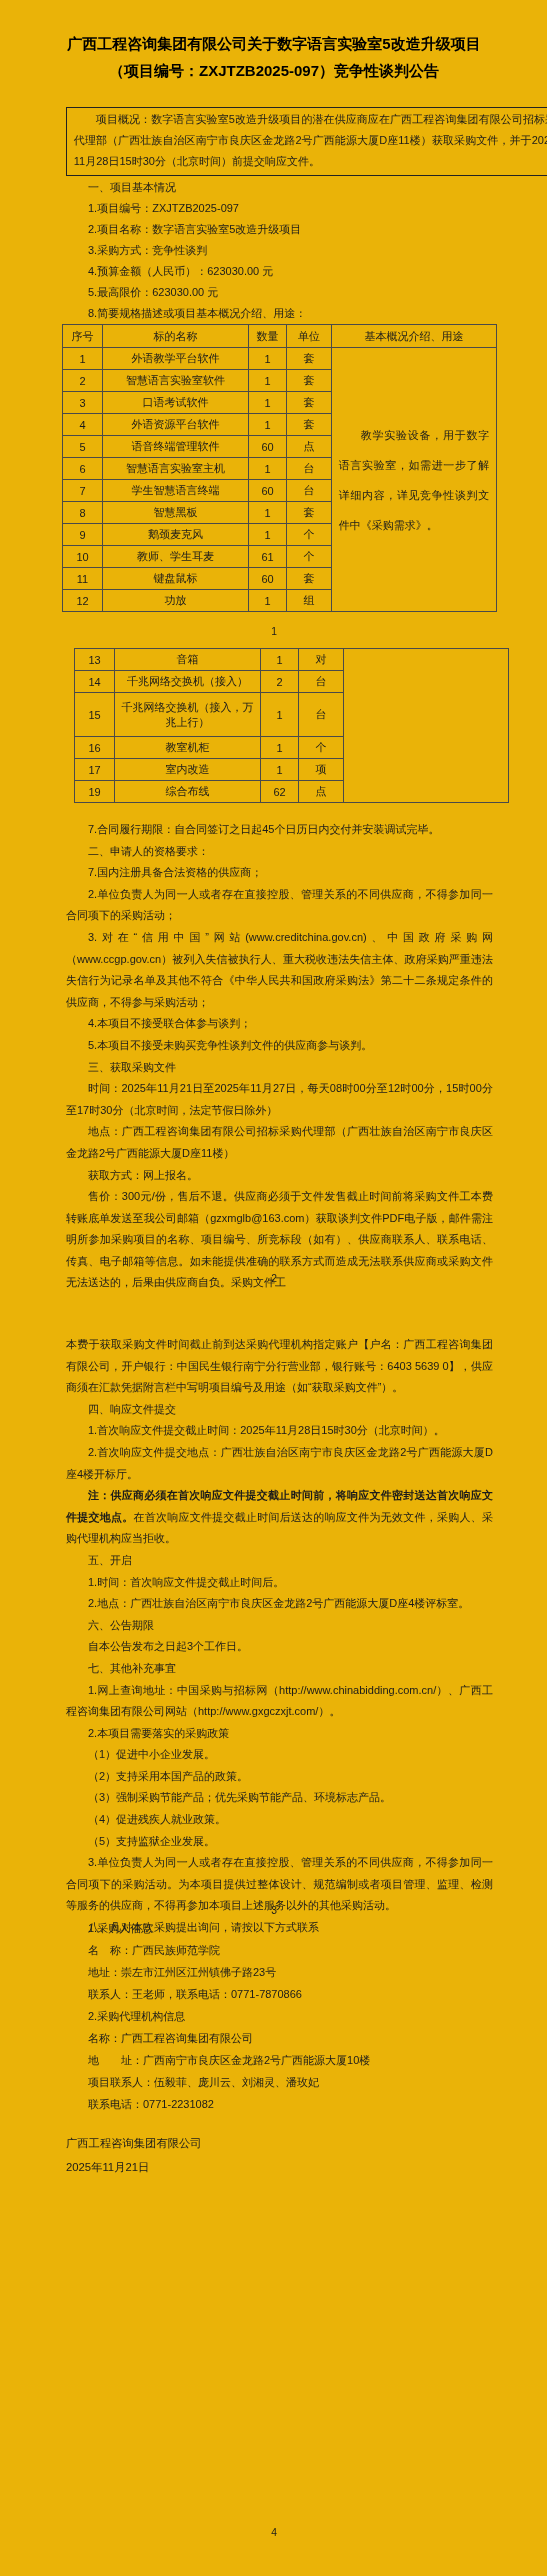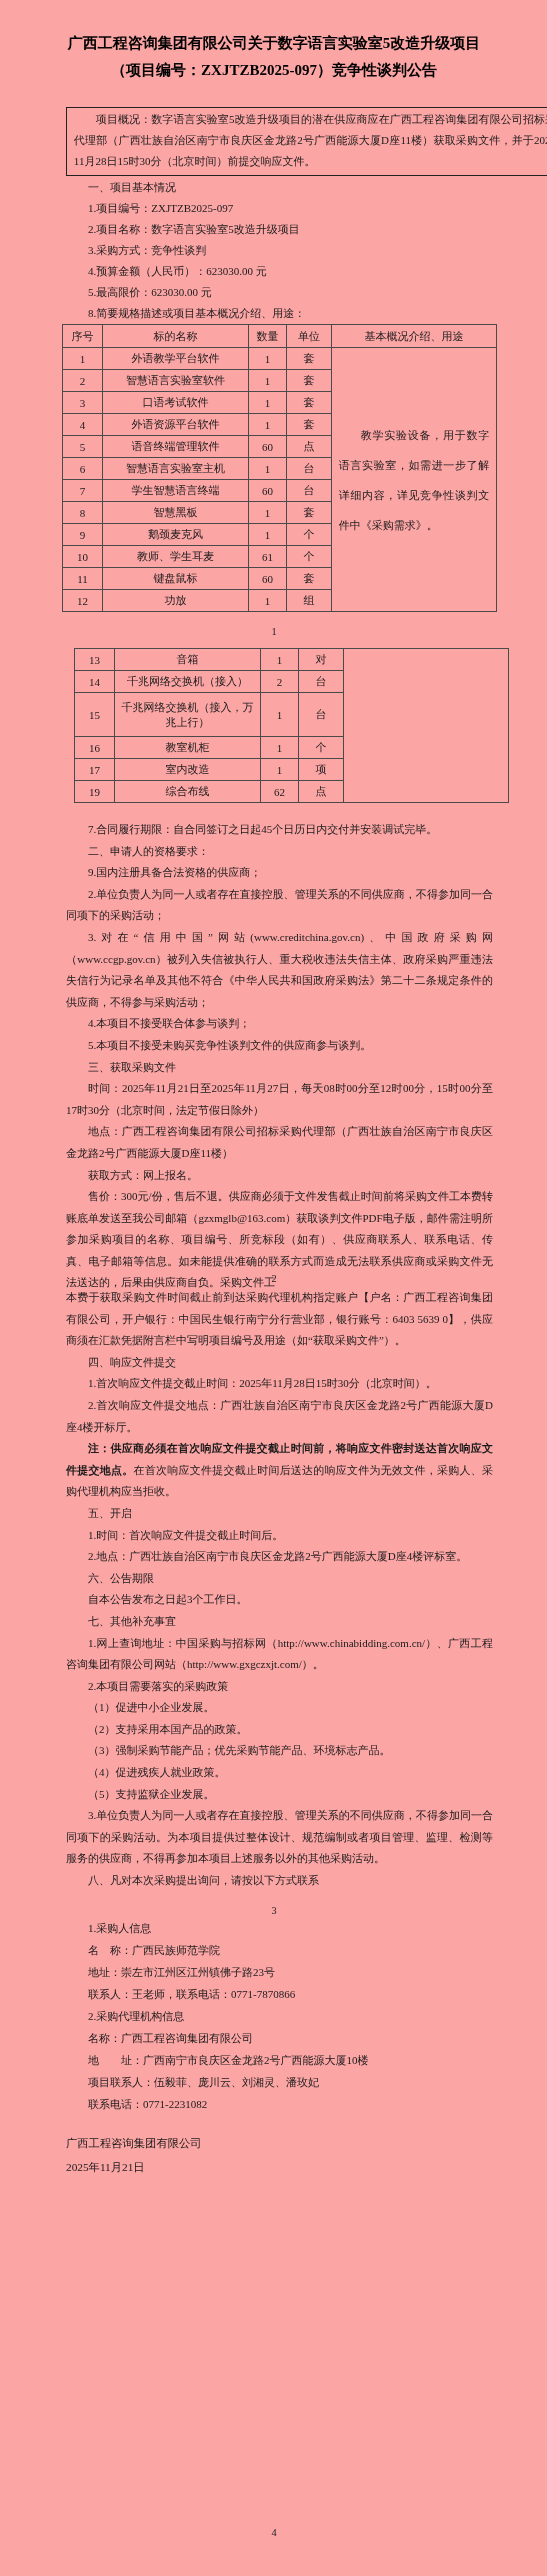--- a/index.html
+++ b/index.html
@@ -1,39 +1,39 @@
 <!DOCTYPE html>
 <html style="font-size:11px"><head>
 <meta charset="utf-8">
 <style>
   html,body{margin:0;padding:0;background:#ffffff;}
   .page{
-    position:relative;width:548px;height:2576px;background:#fca5a5;
-    font-family:Liberation Serif, serif;color:#1b1b1b;
+    position:relative;width:548px;height:2576px;background:#eab308;
+    font-family:Liberation Sans, sans-serif;color:#1b1b1b;
     overflow:hidden;
   }
   .abs{position:absolute;}
   p{margin:0;padding:0;}
   .doc-title{
     left:0;top:30px;width:548px;text-align:center;
     font-size:15px;font-weight:bold;line-height:27px;color:#000;
   }
   .overview-box{
     left:66px;top:107px;width:509px;height:69px;box-sizing:border-box;
     border:1.4px solid #222;padding:1.4px 6.8px;
   }
   .overview-box p{
     font-size:11px;line-height:21px;text-align:justify;text-indent:2em;
   }
   .body-block{
     left:66px;top:0;width:427px;font-size:11px;line-height:21.6px;
     text-align:justify;
   }
   .body-block p{text-indent:2em;}
-  .body-block p.noind{text-indent:0;}
+  .body-block p.noind{text-indent:0;margin-top:47px;}
   .sec1{top:177px;line-height:21px;}
   .blk1{top:819px;}
   .blk2{top:1287px;}
   .blk3{top:1917px;line-height:22px;}
   .doc-table{
     left:62px;width:433px;border-collapse:collapse;table-layout:fixed;
     font-size:11px;color:#1b1b1b;
   }
   .doc-table td,.doc-table th{
     border:0.7px solid #4a4a4a;font-weight:normal;text-align:center;
@@ -220,21 +220,21 @@
       <td>综合布线</td>
       <td>62</td>
       <td>点</td>
     </tr>
   </tbody>
     </table>
 
   <div class="abs body-block blk1">
     <p>7.合同履行期限：自合同签订之日起45个日历日内交付并安装调试完毕。</p>
     <p>二、申请人的资格要求：</p>
-    <p>9.国内注册具备合法资格的供应商；</p>
+    <p>7.国内注册具备合法资格的供应商；</p>
     <p>2.单位负责人为同一人或者存在直接控股、管理关系的不同供应商，不得参加同一合同项下的采购活动；</p>
     <p>3.对在“信用中国”网站(www.creditchina.gov.cn)、中国政府采购网（www.ccgp.gov.cn）被列入失信被执行人、重大税收违法失信主体、政府采购严重违法失信行为记录名单及其他不符合《中华人民共和国政府采购法》第二十二条规定条件的供应商，不得参与采购活动；</p>
     <p>4.本项目不接受联合体参与谈判；</p>
     <p>5.本项目不接受未购买竞争性谈判文件的供应商参与谈判。</p>
     <p>三、获取采购文件</p>
     <p>时间：2025年11月21日至2025年11月27日，每天08时00分至12时00分，15时00分至17时30分（北京时间，法定节假日除外）</p>
     <p>地点：广西工程咨询集团有限公司招标采购代理部（广西壮族自治区南宁市良庆区金龙路2号广西能源大厦D座11楼）</p>
     <p>获取方式：网上报名。</p>
     <p>售价：300元/份，售后不退。供应商必须于文件发售截止时间前将采购文件工本费转账底单发送至我公司邮箱（gzxmglb@163.com）获取谈判文件PDF电子版，邮件需注明所参加采购项目的名称、项目编号、所竞标段（如有）、供应商联系人、联系电话、传真、电子邮箱等信息。如未能提供准确的联系方式而造成无法联系供应商或采购文件无法送达的，后果由供应商自负。采购文件工</p>
   </div>

